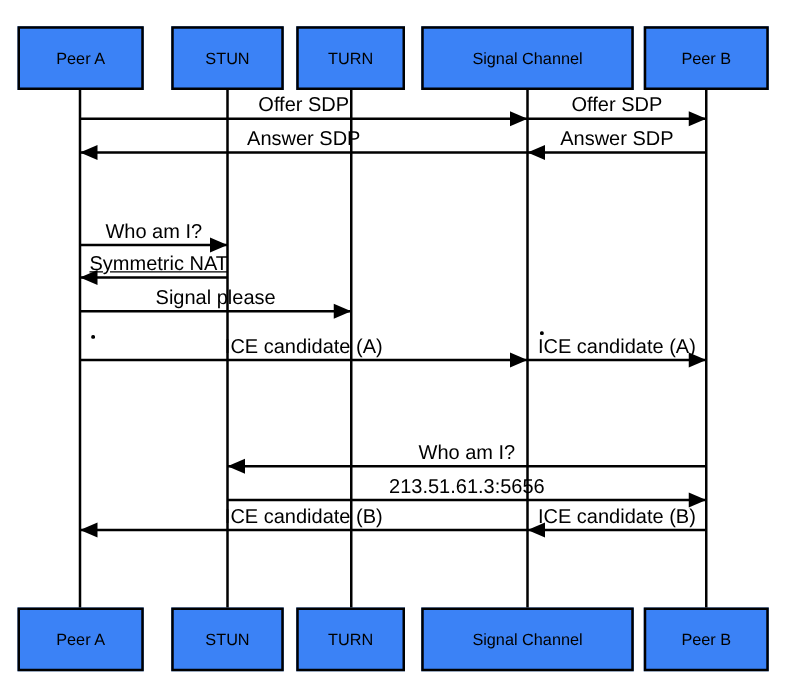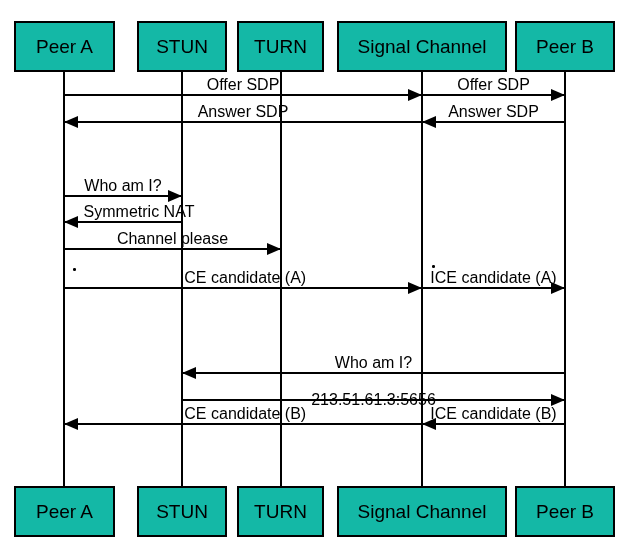--- a/index.html
+++ b/index.html
@@ -12,25 +12,25 @@
     position: relative;
     width: 641px;
     height: 559px;
     background: #ffffff;
     overflow: hidden;
   }
   .actor-box {
     position: absolute;
     box-sizing: border-box;
     border: 2px solid #000000;
-    background: #14b8a6;
+    background: #3b82f6;
     display: flex;
     align-items: center;
     justify-content: center;
-    font-size: 19px;
+    font-size: 13px;
     color: #000000;
     white-space: nowrap;
   }
   .lifeline {
     position: absolute;
     width: 1.5px;
     background: #000000;
   }
   .msg-line {
     position: absolute;
@@ -112,36 +112,36 @@
     <div class="arrowhead left" style="top: 115.5px; left: 64px;"></div>
     <div class="msg-label" style="left: 243px; top: 104px;">Answer SDP</div>
     <div class="msg-line" style="left: 422px; width: 143px; top: 121.25px;"></div>
     <div class="arrowhead left" style="top: 115.5px; left: 422px;"></div>
     <div class="msg-label" style="left: 493.5px; top: 104px;">Answer SDP</div>
     <div class="msg-line" style="left: 64px; width: 118px; top: 195.25px;"></div>
     <div class="arrowhead right" style="top: 189.5px; left: 168px;"></div>
     <div class="msg-label" style="left: 123px; top: 178px;">Who am I?</div>
     <div class="msg-line" style="left: 64px; width: 118px; top: 221.25px;"></div>
     <div class="arrowhead left" style="top: 215.5px; left: 64px;"></div>
-    <div class="msg-label" style="left: 139px; top: 204px;">Symmetric NAT</div>
+    <div class="msg-label" style="left: 127px; top: 204px; text-decoration: underline;">Symmetric NAT</div>
     <div class="msg-line" style="left: 64px; width: 217px; top: 248.25px;"></div>
     <div class="arrowhead right" style="top: 242.5px; left: 267px;"></div>
-    <div class="msg-label" style="left: 172.5px; top: 231px;">Channel please</div>
+    <div class="msg-label" style="left: 172.5px; top: 231px;">Signal please</div>
     <div class="msg-line" style="left: 64px; width: 358px; top: 287.25px;"></div>
     <div class="arrowhead right" style="top: 281.5px; left: 408px;"></div>
     <div class="msg-label" style="left: 243px; top: 270px;">ICE candidate (A)</div>
     <div class="msg-line" style="left: 422px; width: 143px; top: 287.25px;"></div>
     <div class="arrowhead right" style="top: 281.5px; left: 551px;"></div>
     <div class="msg-label" style="left: 493.5px; top: 270px;">ICE candidate (A)</div>
     <div class="msg-line" style="left: 182px; width: 383px; top: 372.25px;"></div>
     <div class="arrowhead left" style="top: 366.5px; left: 182px;"></div>
     <div class="msg-label" style="left: 373.5px; top: 355px;">Who am I?</div>
     <div class="msg-line" style="left: 182px; width: 383px; top: 399.25px;"></div>
     <div class="arrowhead right" style="top: 393.5px; left: 551px;"></div>
-    <div class="msg-label" style="left: 373.5px; top: 392px;">213.51.61.3:5656</div>
+    <div class="msg-label" style="left: 373.5px; top: 382px;">213.51.61.3:5656</div>
     <div class="msg-line" style="left: 64px; width: 358px; top: 423.25px;"></div>
     <div class="arrowhead left" style="top: 417.5px; left: 64px;"></div>
     <div class="msg-label" style="left: 243px; top: 406px;">ICE candidate (B)</div>
     <div class="msg-line" style="left: 422px; width: 143px; top: 423.25px;"></div>
     <div class="arrowhead left" style="top: 417.5px; left: 422px;"></div>
     <div class="msg-label" style="left: 493.5px; top: 406px;">ICE candidate (B)</div>
     <div class="dot" style="left: 73px; top: 268px;"></div>
     <div class="dot" style="left: 432px; top: 265px;"></div>
   </div>
 

